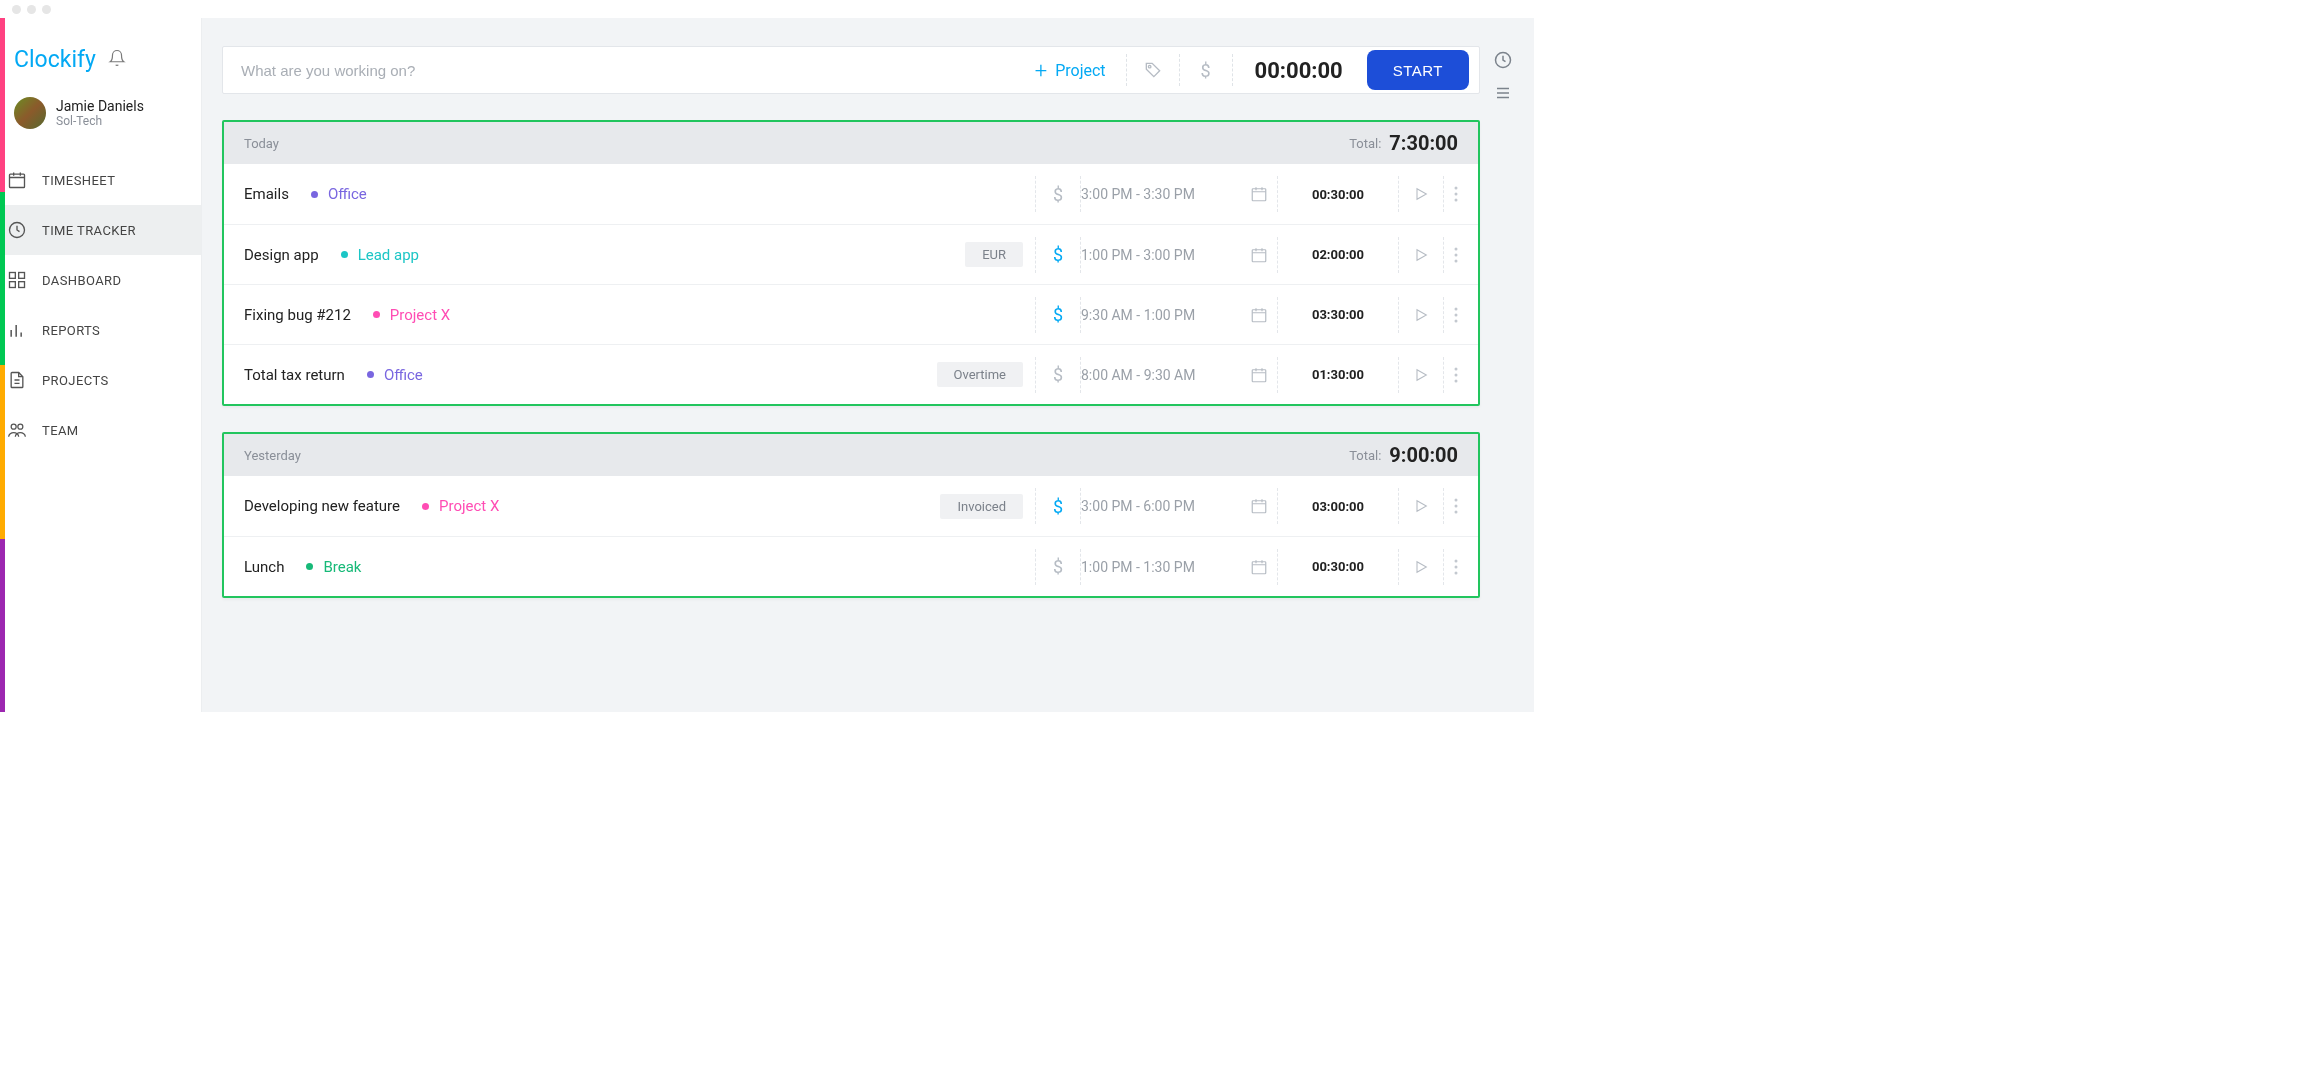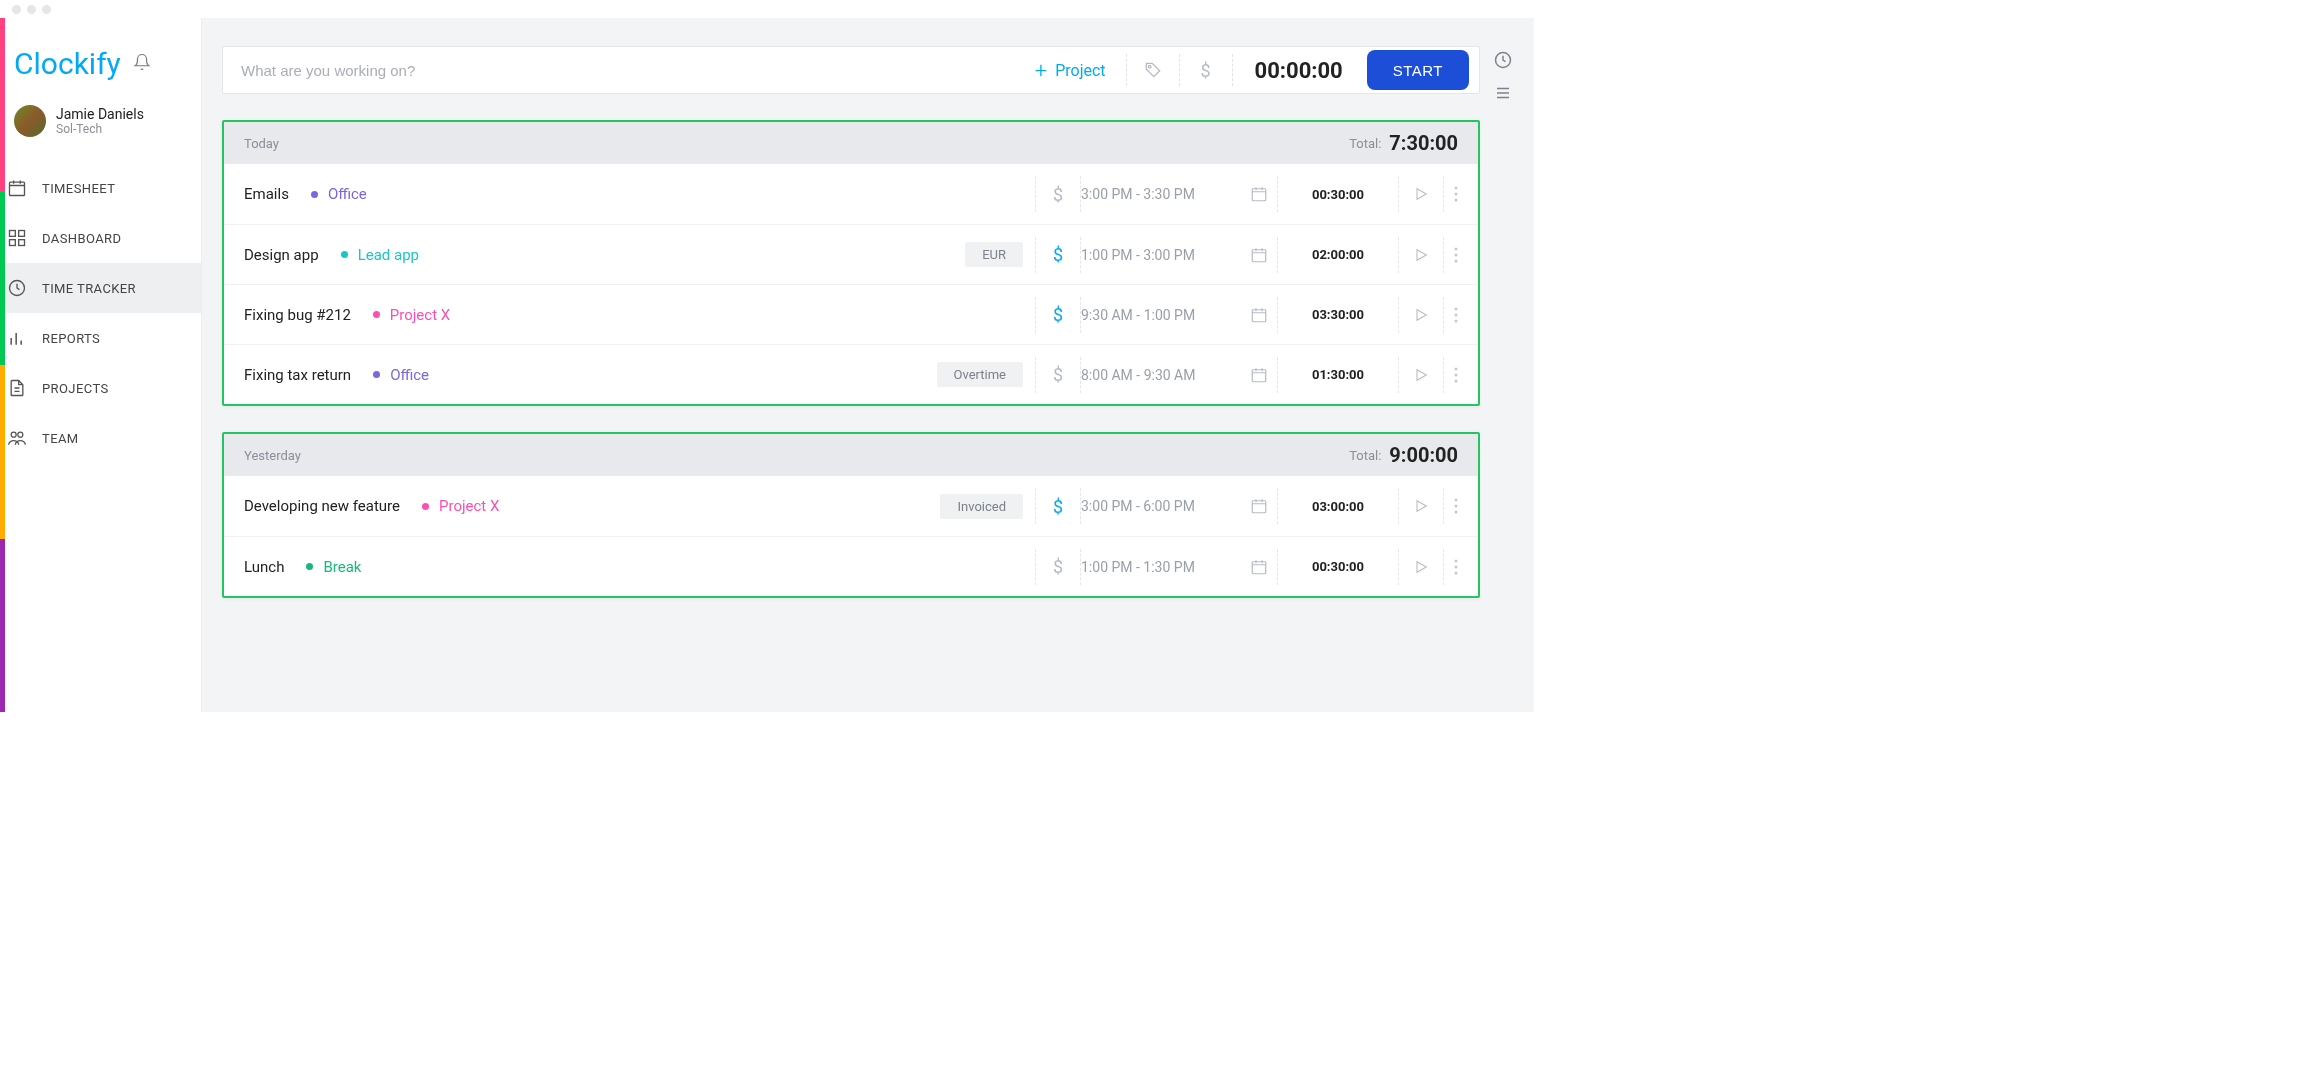--- a/index.html
+++ b/index.html
@@ -40,21 +40,21 @@
     flex-direction: column;
   }
   .accent-strip > div { flex: 1; }
   .brand {
     display: flex;
     align-items: center;
     gap: 12px;
     padding: 28px 14px 18px 14px;
   }
   .brand-logo {
-    font-size: 30px;
+    font-size: 23px;
     font-weight: 400;
     color: #03a9f4;
     letter-spacing: 0px;
   }
   .bell-icon { color: #7a7a7a; }
   .user {
     display: flex;
     align-items: center;
     gap: 10px;
     padding: 6px 14px 16px 14px;
@@ -238,39 +238,39 @@
     <nav class="nav">
       <div class="nav-item">
         <span class="nav-icon">
           <svg width="20" height="20" viewBox="0 0 24 24" fill="none" stroke="currentColor" stroke-width="1.6">
               <rect x="3" y="5" width="18" height="16" rx="1"></rect>
               <path d="M3 9h18M8 3v4M16 3v4"></path>
             </svg>
         </span>
         <span>TIMESHEET</span>
       </div>
+      <div class="nav-item active">
+        <span class="nav-icon">
+          <svg width="20" height="20" viewBox="0 0 24 24" fill="none" stroke="currentColor" stroke-width="1.6">
+              <circle cx="12" cy="12" r="9"></circle>
+              <path d="M12 7v5l3 2"></path>
+            </svg>
+        </span>
+        <span>TIME TRACKER</span>
+      </div>
       <div class="nav-item">
         <span class="nav-icon">
           <svg width="20" height="20" viewBox="0 0 24 24" fill="none" stroke="currentColor" stroke-width="1.6">
               <rect x="3" y="3" width="7" height="7"></rect>
               <rect x="14" y="3" width="7" height="7"></rect>
               <rect x="3" y="14" width="7" height="7"></rect>
               <rect x="14" y="14" width="7" height="7"></rect>
             </svg>
         </span>
         <span>DASHBOARD</span>
-      </div>
-      <div class="nav-item active">
-        <span class="nav-icon">
-          <svg width="20" height="20" viewBox="0 0 24 24" fill="none" stroke="currentColor" stroke-width="1.6">
-              <circle cx="12" cy="12" r="9"></circle>
-              <path d="M12 7v5l3 2"></path>
-            </svg>
-        </span>
-        <span>TIME TRACKER</span>
       </div>
       <div class="nav-item">
         <span class="nav-icon">
           <svg width="20" height="20" viewBox="0 0 24 24" fill="none" stroke="currentColor" stroke-width="1.8">
               <path d="M5 20V12M11 20V6M17 20V15"></path>
             </svg>
         </span>
         <span>REPORTS</span>
       </div>
       <div class="nav-item">
@@ -430,21 +430,21 @@
                 <div class="col-more">
                   <svg width="4" height="16" viewBox="0 0 4 16" fill="currentColor">
                     <circle cx="2" cy="2" r="1.5"></circle>
                     <circle cx="2" cy="8" r="1.5"></circle>
                     <circle cx="2" cy="14" r="1.5"></circle>
                   </svg>
                 </div>
               </div>
               <div class="entry">
                 <div class="entry-desc">
-                  <span class="entry-title">Fixing tax return</span>
+                  <span class="entry-title">Total tax return</span>
                   <span class="proj-dot" style="background:#7966e0"></span>
                   <span class="proj-name" style="color:#7966e0">Office</span>
                 </div>
                 <span class="tag-pill">Overtime</span>
                 <div class="col-sep"></div>
                 <div class="col-bill">
                   <span class="dollar gray">$</span>
                 </div>
                 <div class="col-sep"></div>
                 <div class="col-time">8:00 AM - 9:30 AM</div>

